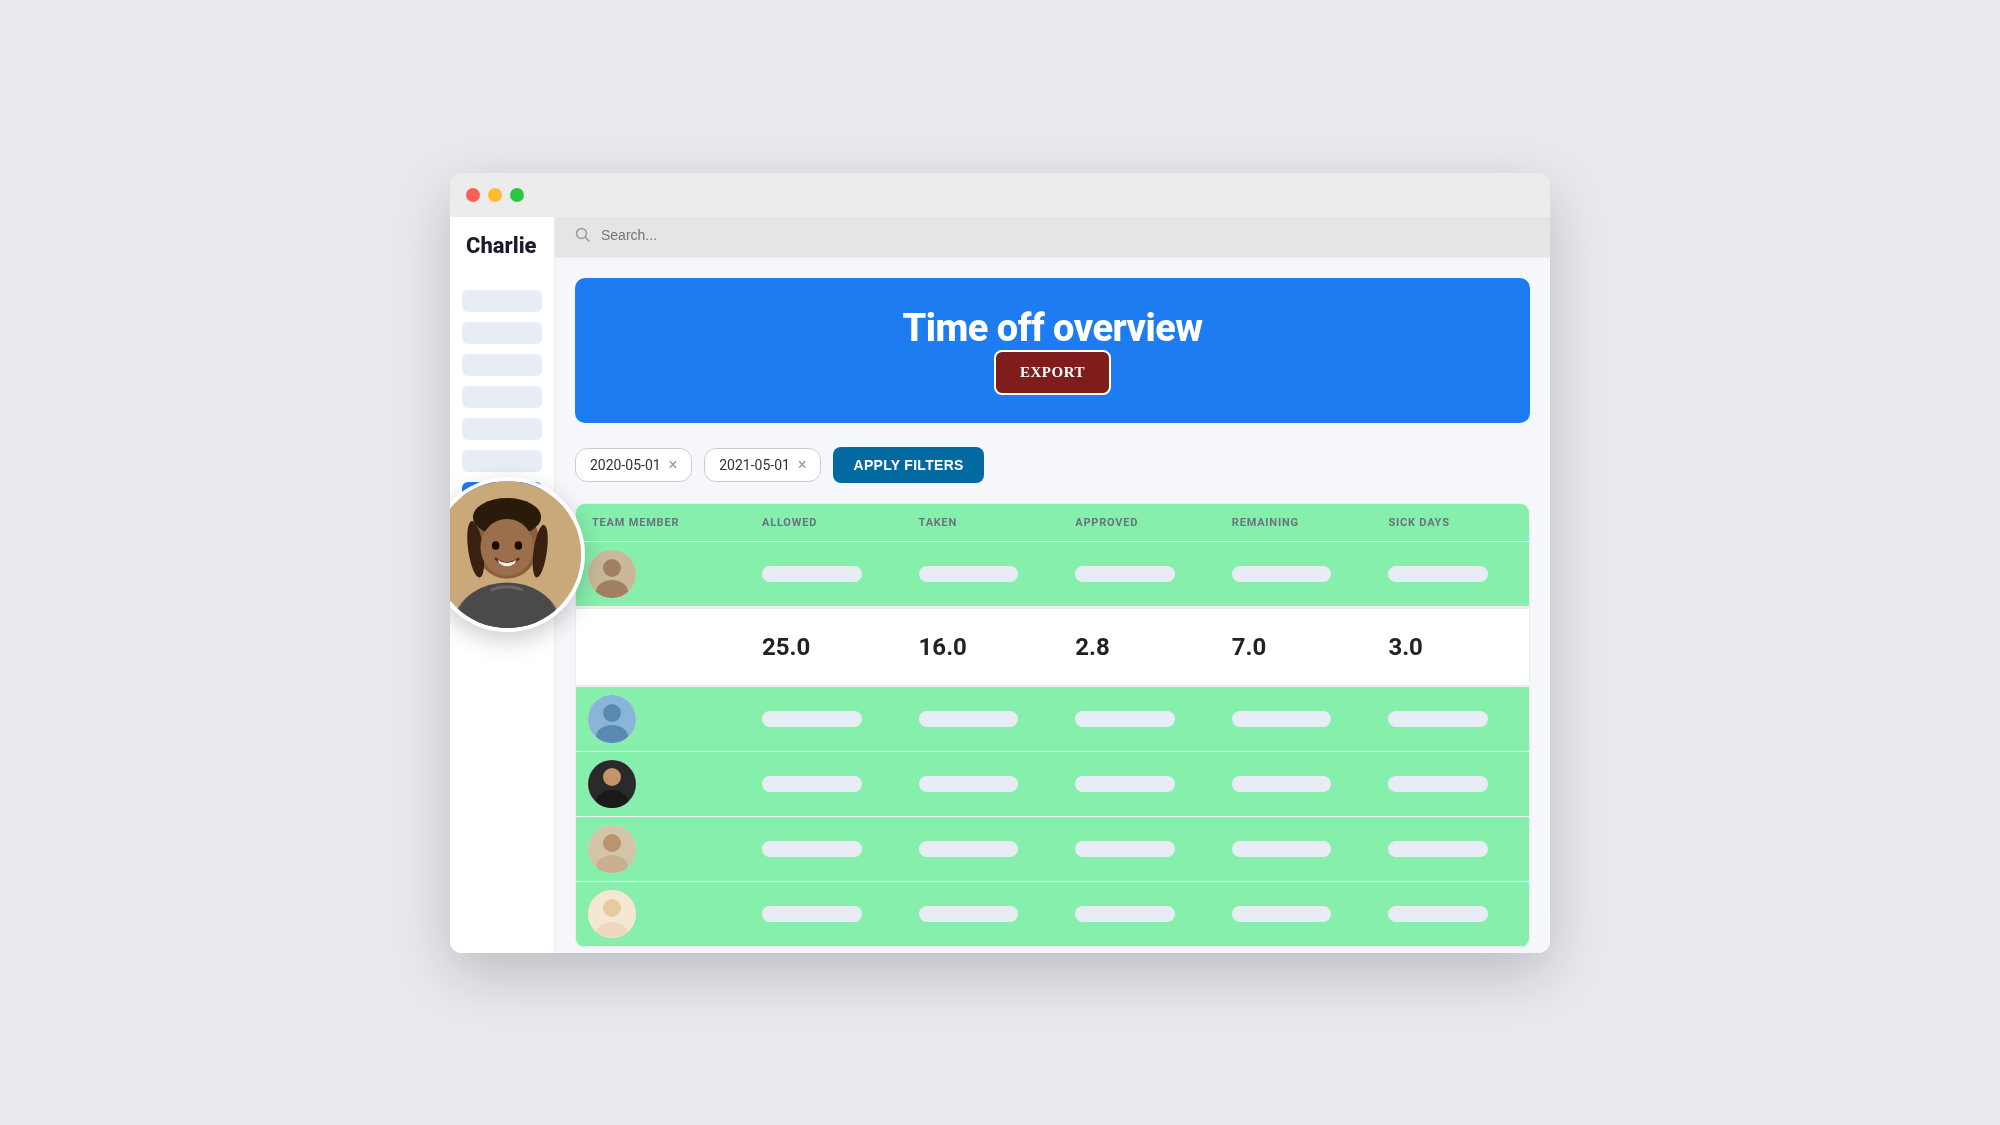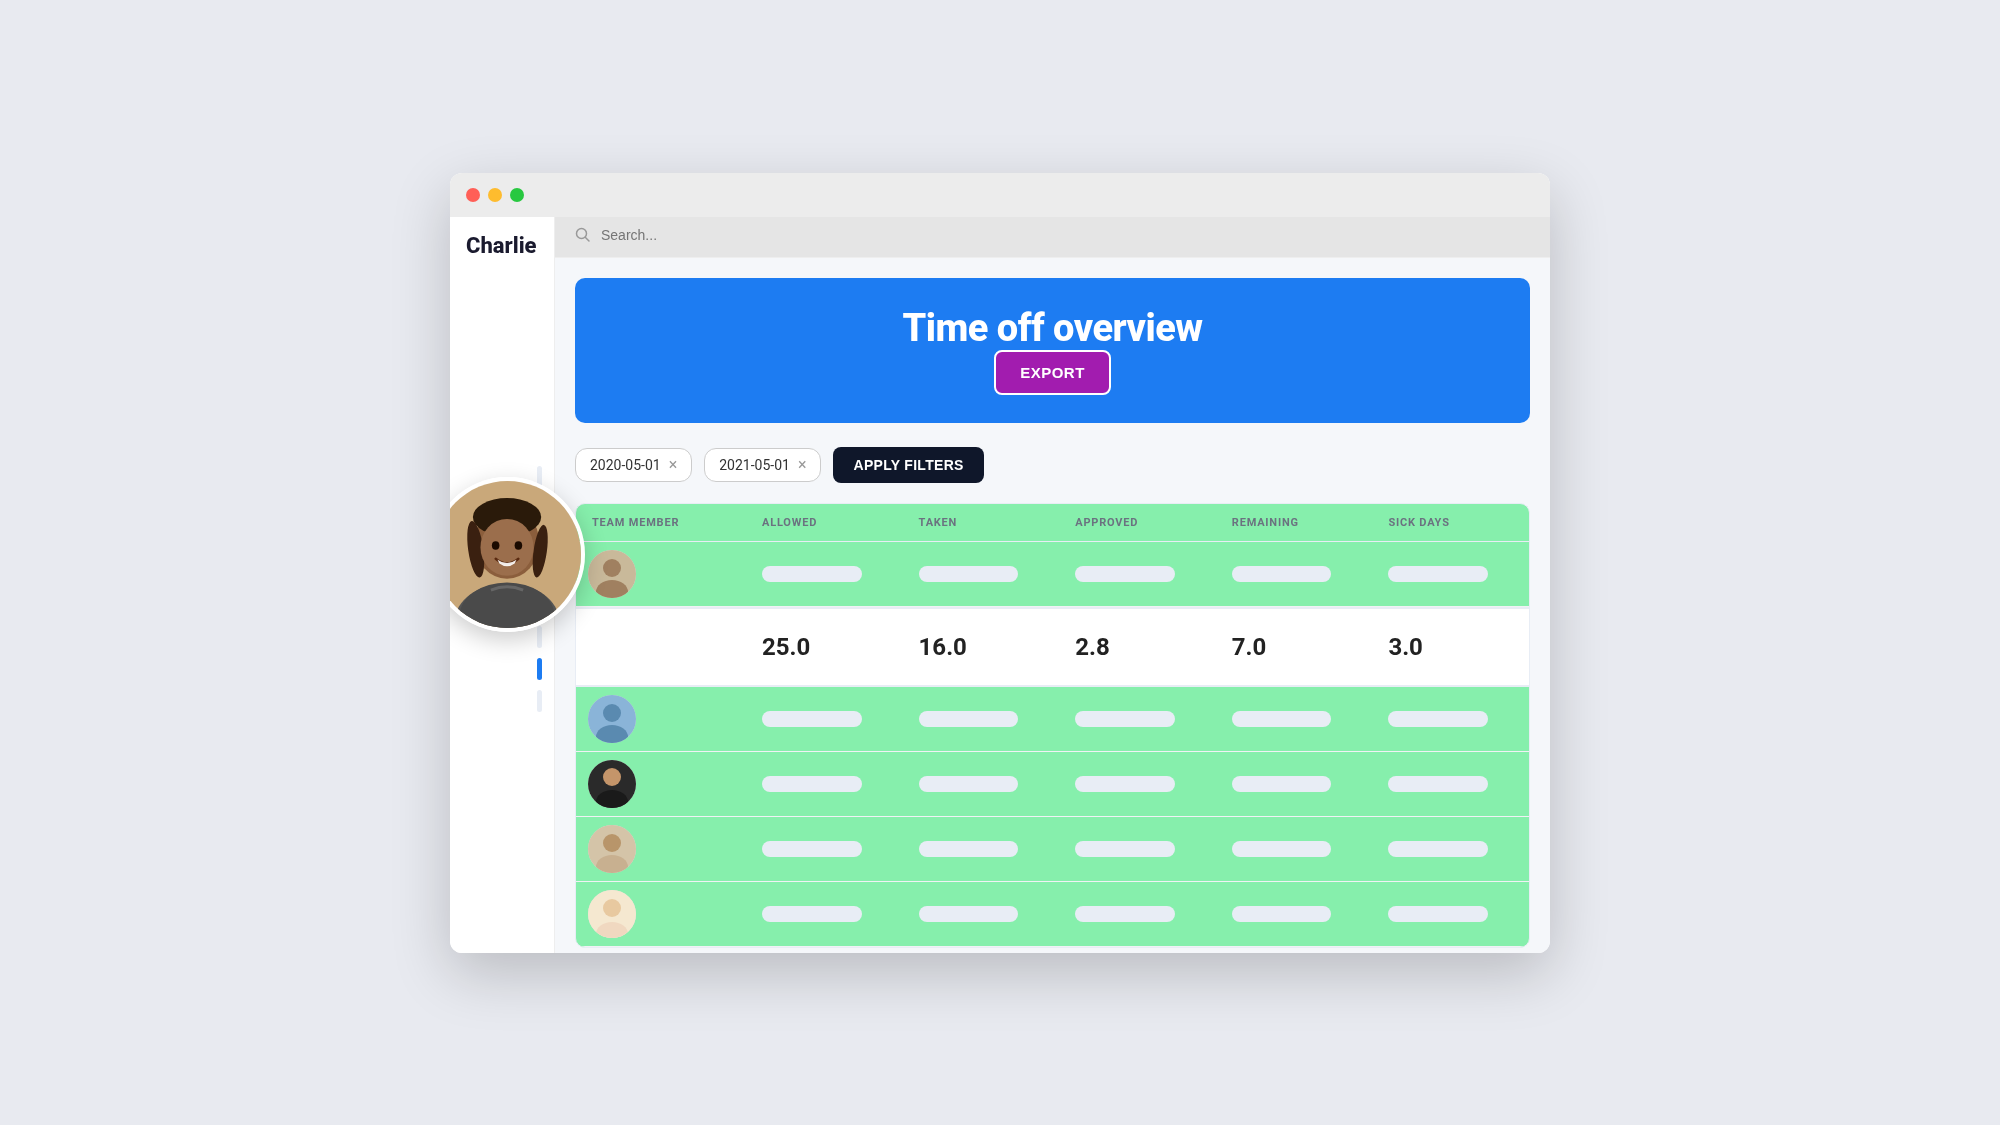--- a/index.html
+++ b/index.html
@@ -53,21 +53,21 @@
       flex: 1;
       overflow: hidden;
       position: relative;
     }
 
     .sidebar {
       width: 105px;
       background: #fff;
       border-right: 1px solid #eee;
       display: flex;
-      flex-direction: row;
+      flex-direction: column;
       align-items: center;
       padding: 16px 12px;
       flex-shrink: 0;
     }
 
     .sidebar-logo {
       font-size: 22px;
       font-weight: 800;
       color: #1a1a2e;
       margin-bottom: 24px;
@@ -146,30 +146,31 @@
     }
 
     .header-title {
       font-size: 38px;
       font-weight: 800;
       color: #fff;
       letter-spacing: -0.5px;
     }
 
     .export-btn {
-      background: #a21caf;
+      background: #7f1d1d;
       border: 2.5px solid #fff;
       color: #fff;
       font-size: 15px;
       font-weight: 800;
       letter-spacing: 0.5px;
       padding: 12px 24px;
       border-radius: 8px;
       cursor: pointer;
       text-transform: uppercase;
+      font-family: Liberation Serif, serif;
     }
 
     .filters-row {
       display: flex;
       align-items: center;
       gap: 12px;
       margin-bottom: 20px;
     }
 
     .filter-chip {
@@ -186,21 +187,21 @@
     }
 
     .filter-chip-close {
       color: #999;
       font-size: 16px;
       cursor: pointer;
       line-height: 1;
     }
 
     .apply-filters-btn {
-      background: #0f172a;
+      background: #0369a1;
       color: #fff;
       border: none;
       border-radius: 8px;
       padding: 10px 20px;
       font-size: 14px;
       font-weight: 700;
       letter-spacing: 0.3px;
       cursor: pointer;
       text-transform: uppercase;
     }

